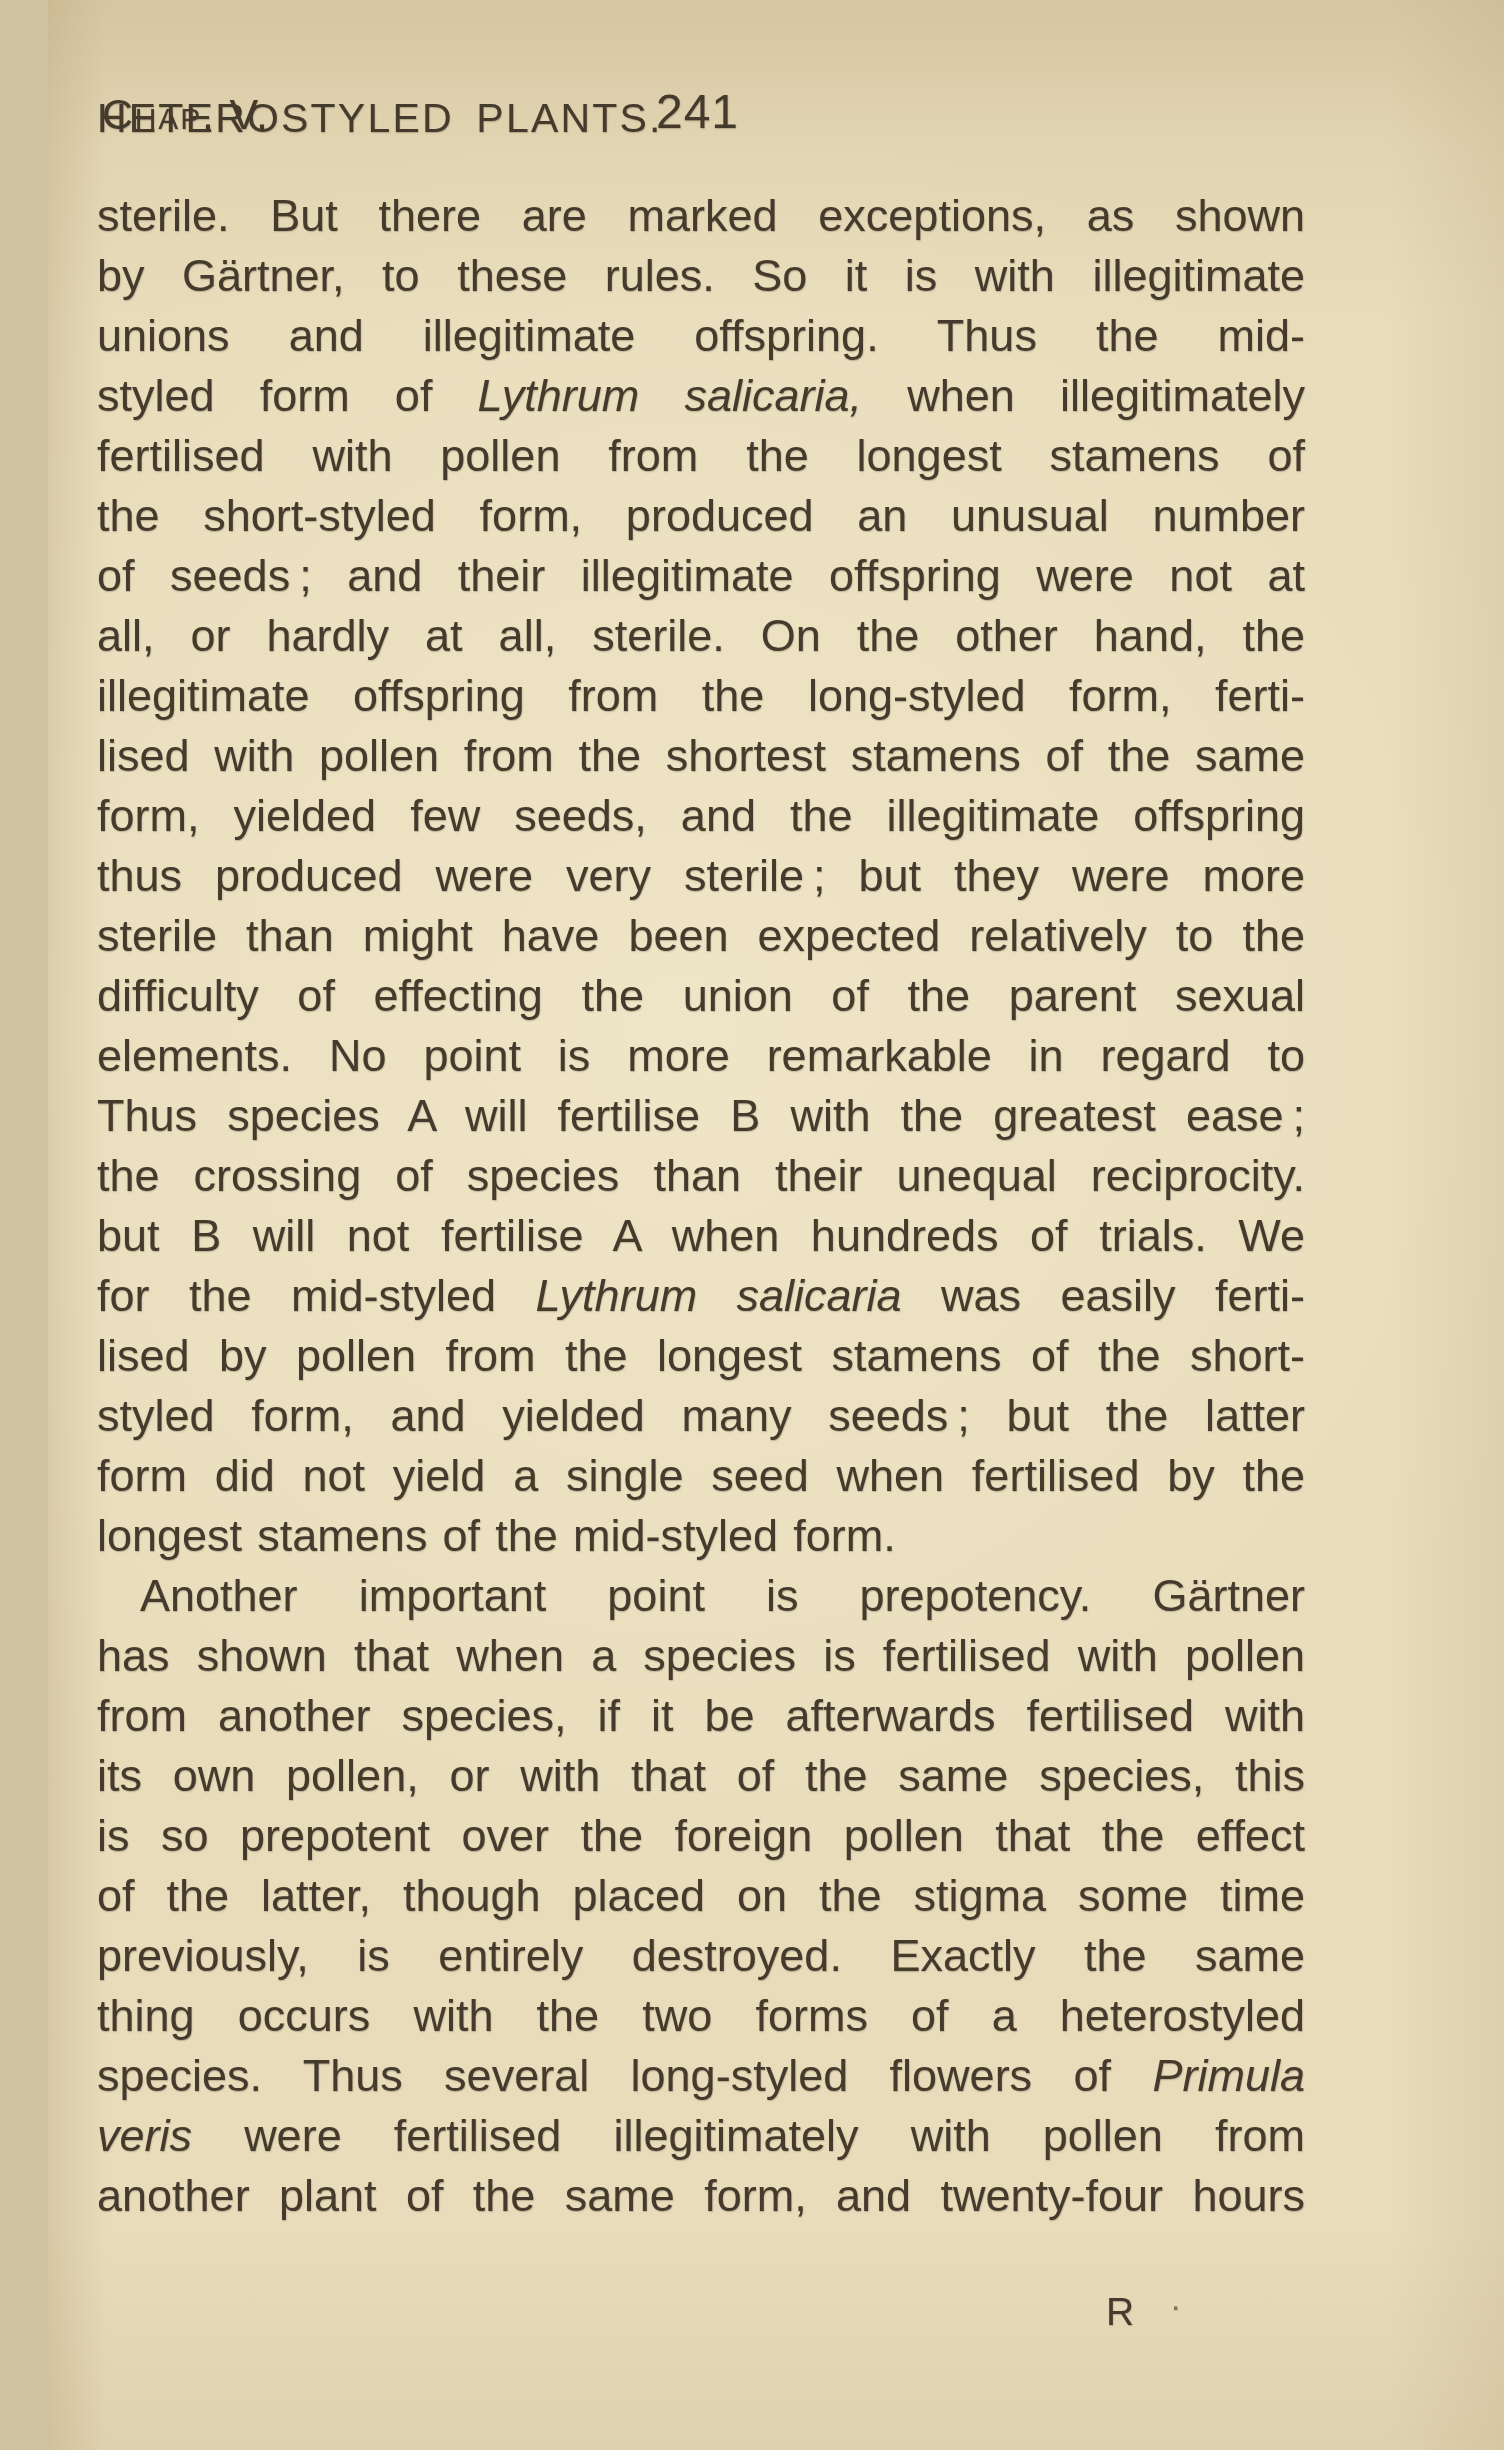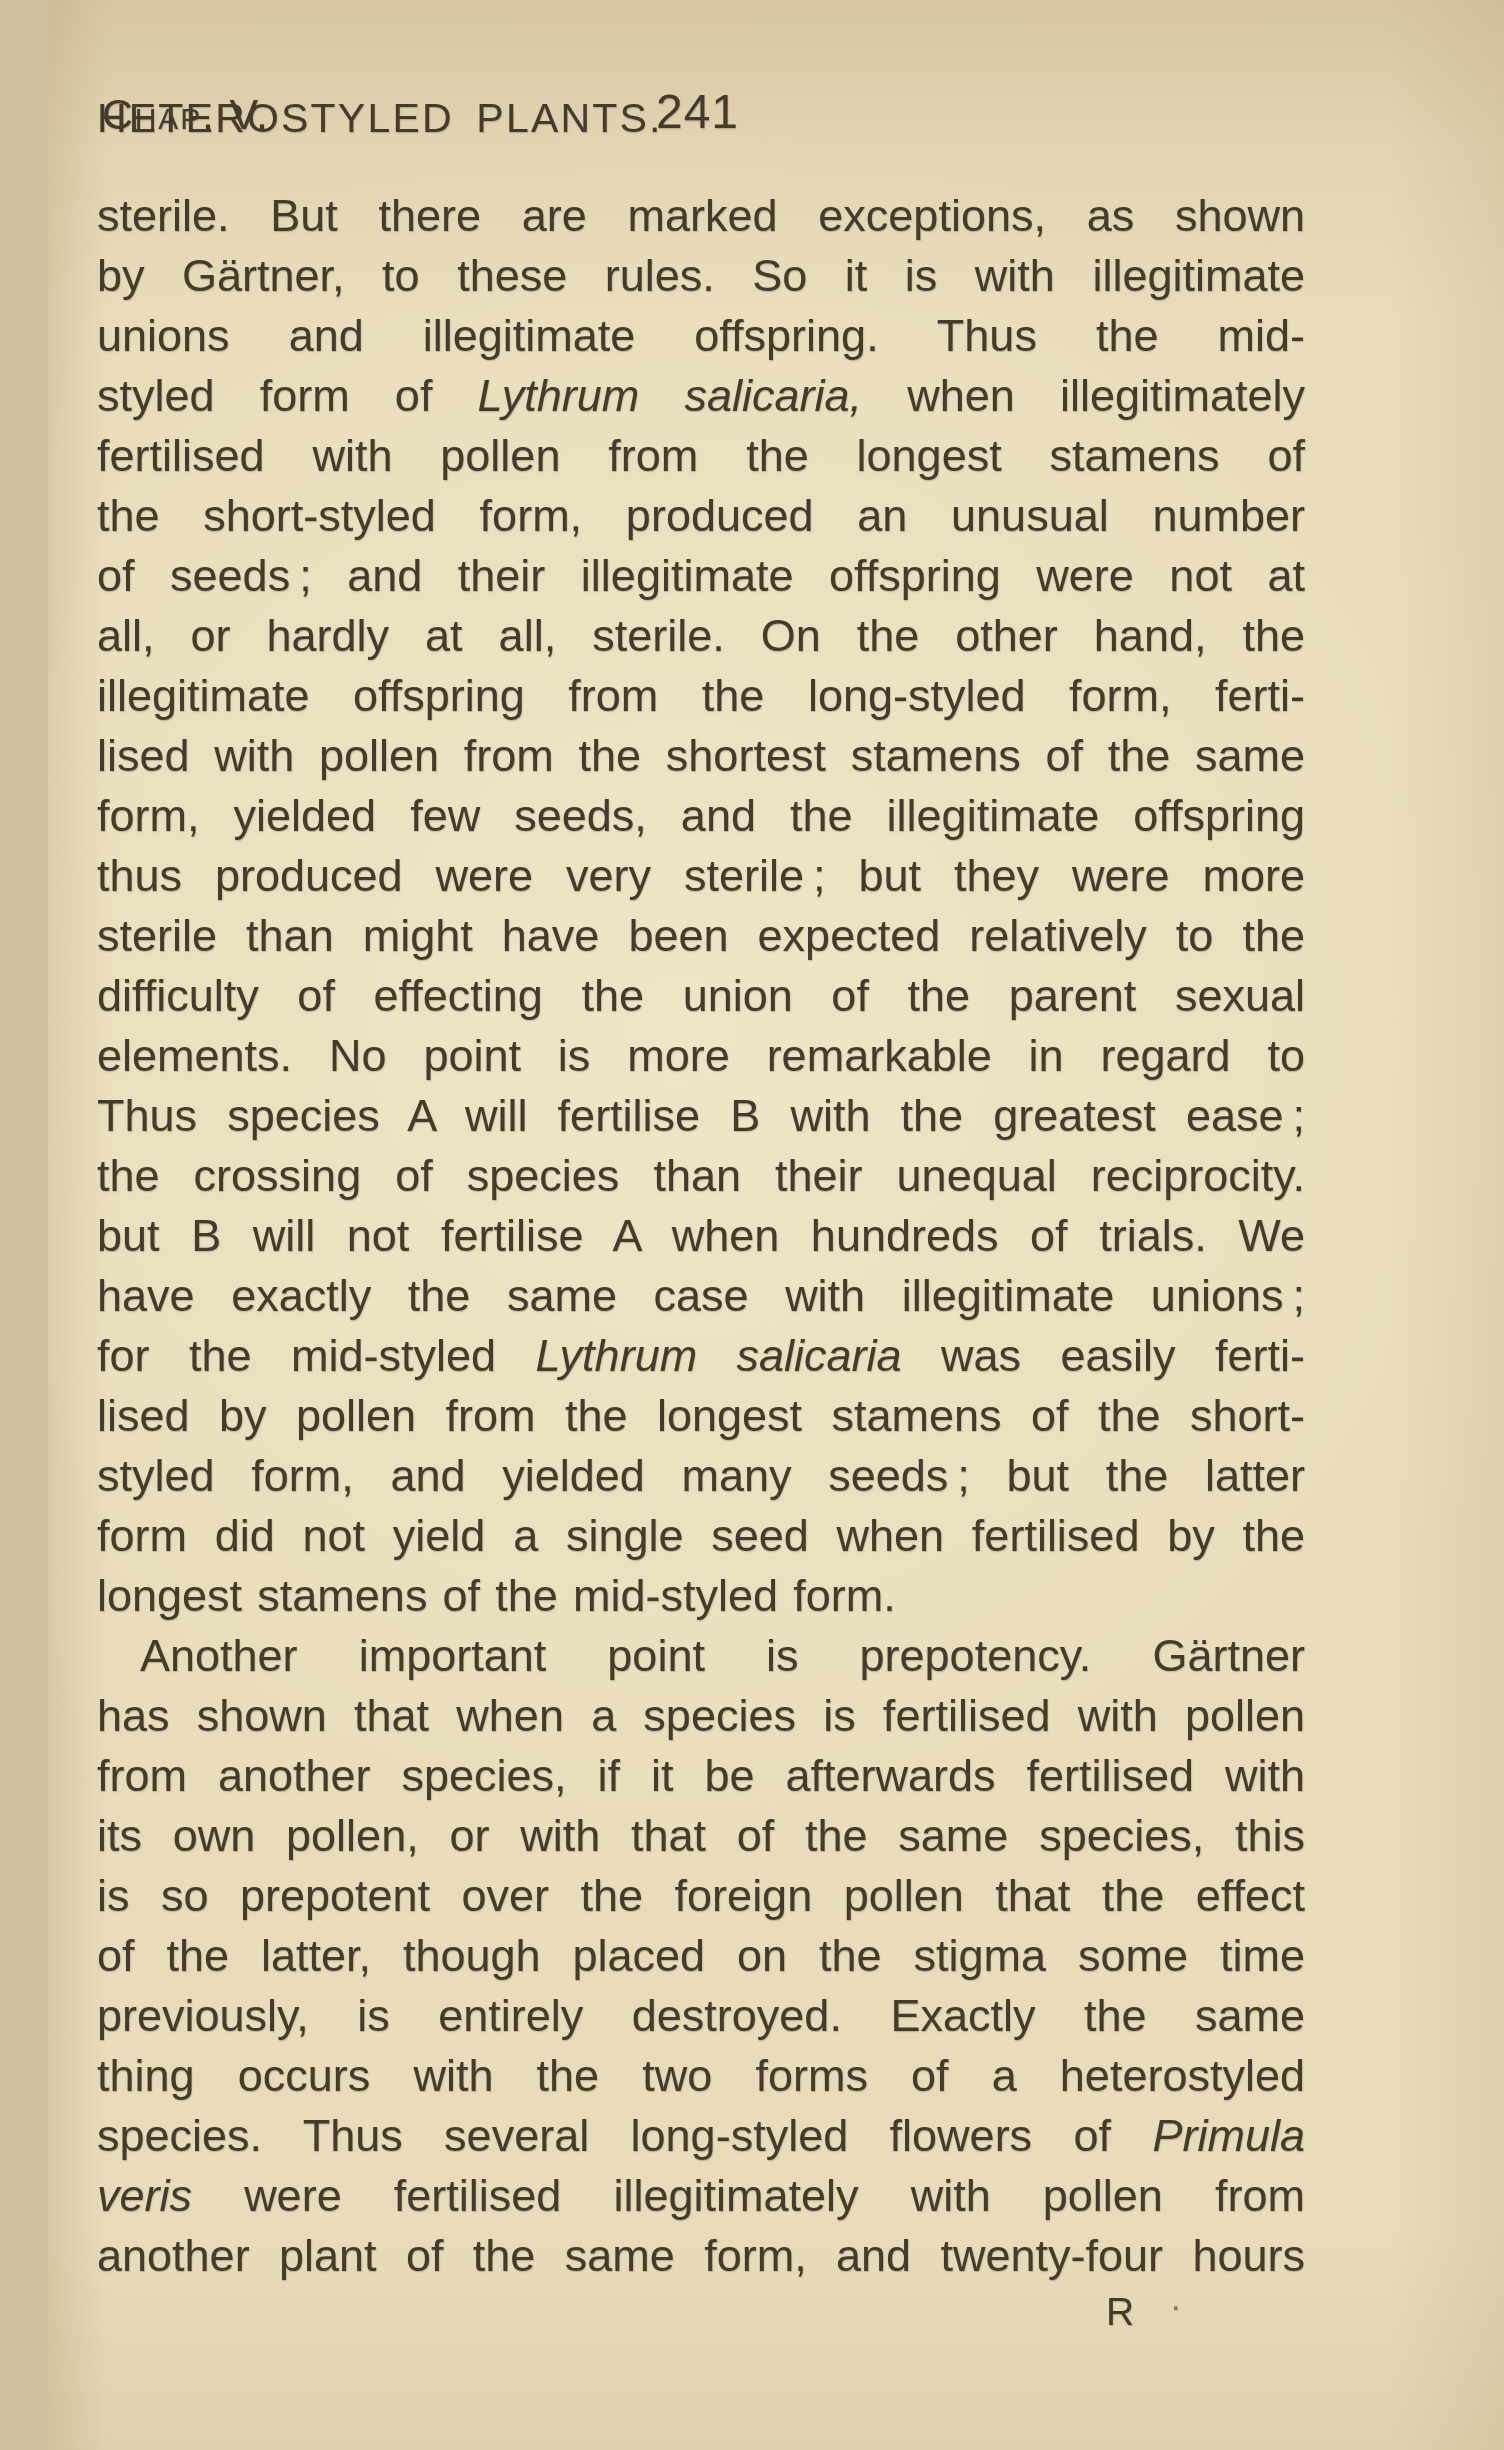--- a/index.html
+++ b/index.html
@@ -79,21 +79,20 @@
       <div class="line just"><span>illegitimate offspring from the long-styled form, ferti-</span></div>
       <div class="line just"><span>lised with pollen from the shortest stamens of the same</span></div>
       <div class="line just"><span>form, yielded few seeds, and the illegitimate offspring</span></div>
       <div class="line just"><span>thus produced were very sterile ; but they were more</span></div>
       <div class="line just"><span>sterile than might have been expected relatively to the</span></div>
       <div class="line just"><span>difficulty of effecting the union of the parent sexual</span></div>
       <div class="line just"><span>elements. No point is more remarkable in regard to</span></div>
       <div class="line just"><span>Thus species A will fertilise B with the greatest ease ;</span></div>
       <div class="line just"><span>the crossing of species than their unequal reciprocity.</span></div>
       <div class="line just"><span>but B will not fertilise A when hundreds of trials. We</span></div>
-      <div class="line just"><span>have exactly the same case with illegitimate unions ;</span></div>
       <div class="line just"><span>for the mid-styled </span><span class="it">Lythrum salicaria</span><span> was easily ferti-</span></div>
       <div class="line just"><span>lised by pollen from the longest stamens of the short-</span></div>
       <div class="line just"><span>styled form, and yielded many seeds ; but the latter</span></div>
       <div class="line just"><span>form did not yield a single seed when fertilised by the</span></div>
       <div class="line"><span>longest stamens of the mid-styled form.</span></div>
       <div class="line just indent"><span>Another important point is prepotency. Gärtner</span></div>
       <div class="line just"><span>has shown that when a species is fertilised with pollen</span></div>
       <div class="line just"><span>from another species, if it be afterwards fertilised with</span></div>
       <div class="line just"><span>its own pollen, or with that of the same species, this</span></div>
       <div class="line just"><span>is so prepotent over the foreign pollen that the effect</span></div>

